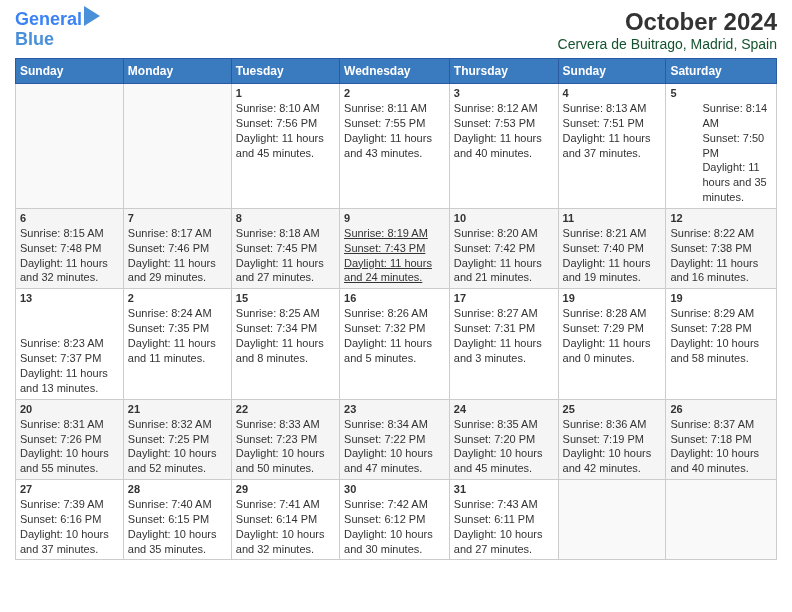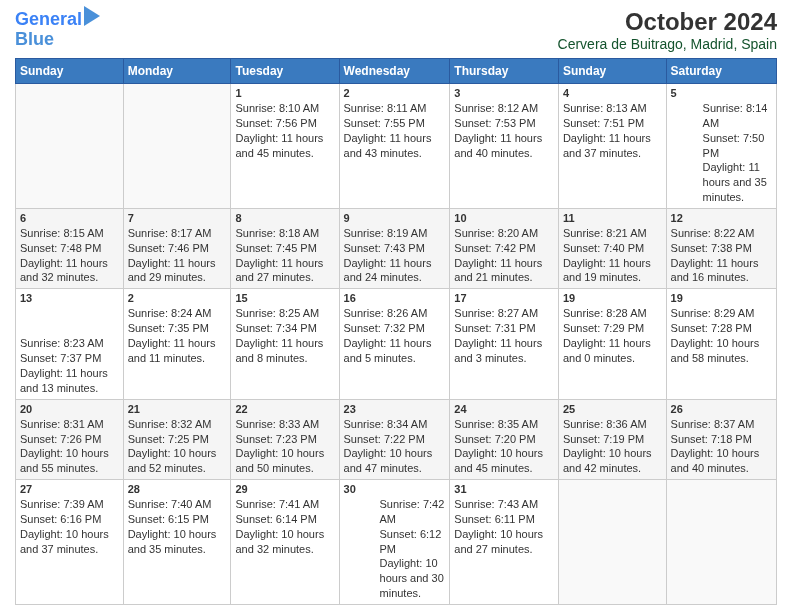--- a/index.html
+++ b/index.html
@@ -172,21 +172,21 @@
 Daylight: 11 hours and 29 minutes.</div>
           </td>
           <td>
             <span class="day-number">8</span>
             <div class="day-info" style="white-space: pre-line;">Sunrise: 8:18 AM
 Sunset: 7:45 PM
 Daylight: 11 hours and 27 minutes.</div>
           </td>
           <td>
             <span class="day-number">9</span>
-            <div class="day-info" style="white-space: pre-line;">Sunrise: 8:19 AM
+            <div class="day-info" style="white-space: pre-line; text-decoration: underline;">Sunrise: 8:19 AM
 Sunset: 7:43 PM
 Daylight: 11 hours and 24 minutes.</div>
           </td>
           <td>
             <span class="day-number">10</span>
             <div class="day-info" style="white-space: pre-line;">Sunrise: 8:20 AM
 Sunset: 7:42 PM
 Daylight: 11 hours and 21 minutes.</div>
           </td>
           <td>
@@ -304,21 +304,21 @@
 Daylight: 10 hours and 35 minutes.</div>
           </td>
           <td>
             <span class="day-number">29</span>
             <div class="day-info" style="white-space: pre-line;">Sunrise: 7:41 AM
 Sunset: 6:14 PM
 Daylight: 10 hours and 32 minutes.</div>
           </td>
           <td>
             <span class="day-number">30</span>
-            <div class="day-info" style="white-space: pre-line; margin-left: 36px;">Sunrise: 7:42 AM
+            <div class="day-info" style="white-space: pre-line;">Sunrise: 7:42 AM
 Sunset: 6:12 PM
 Daylight: 10 hours and 30 minutes.</div>
           </td>
           <td>
             <span class="day-number">31</span>
             <div class="day-info" style="white-space: pre-line;">Sunrise: 7:43 AM
 Sunset: 6:11 PM
 Daylight: 10 hours and 27 minutes.</div>
           </td>
           <td class="empty-cell"></td>

